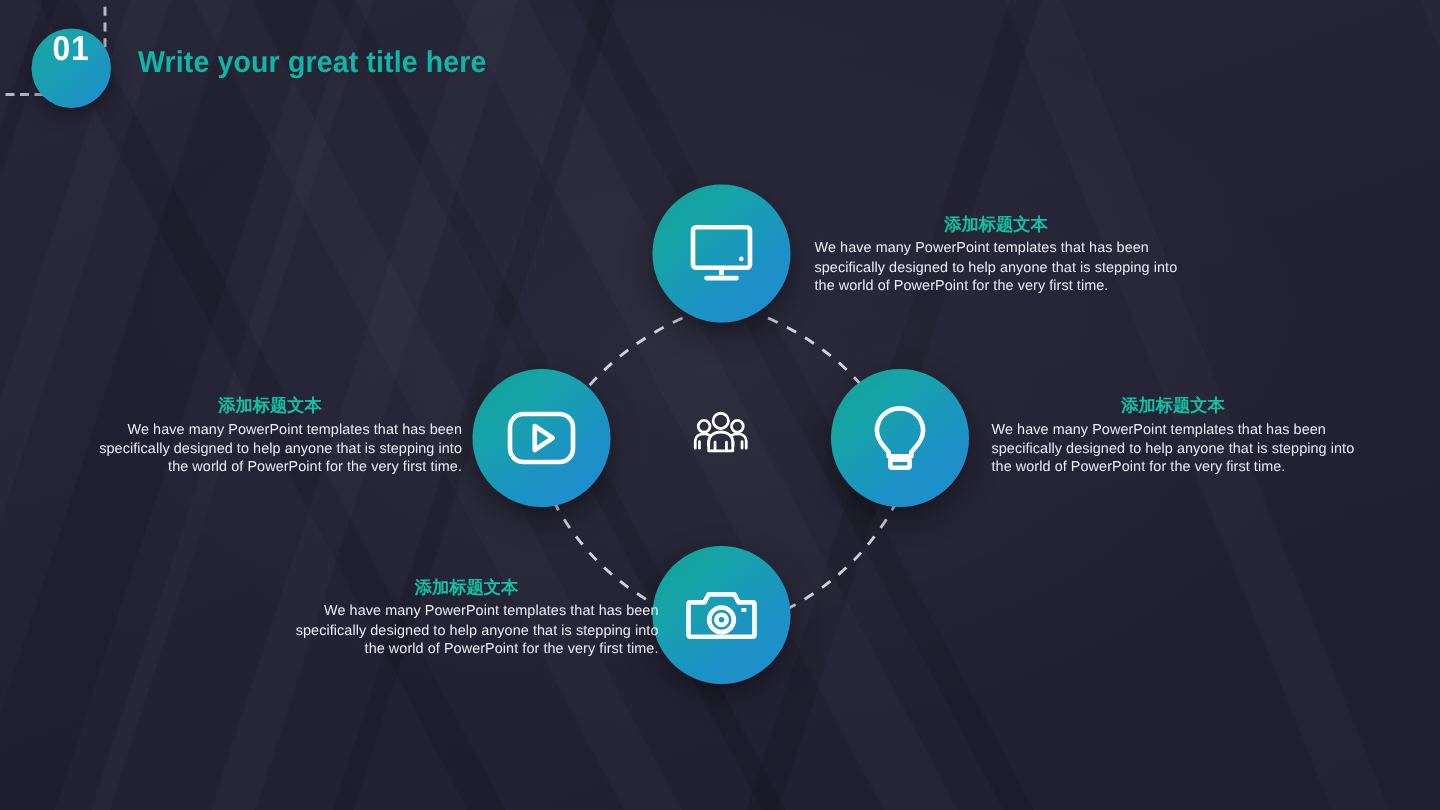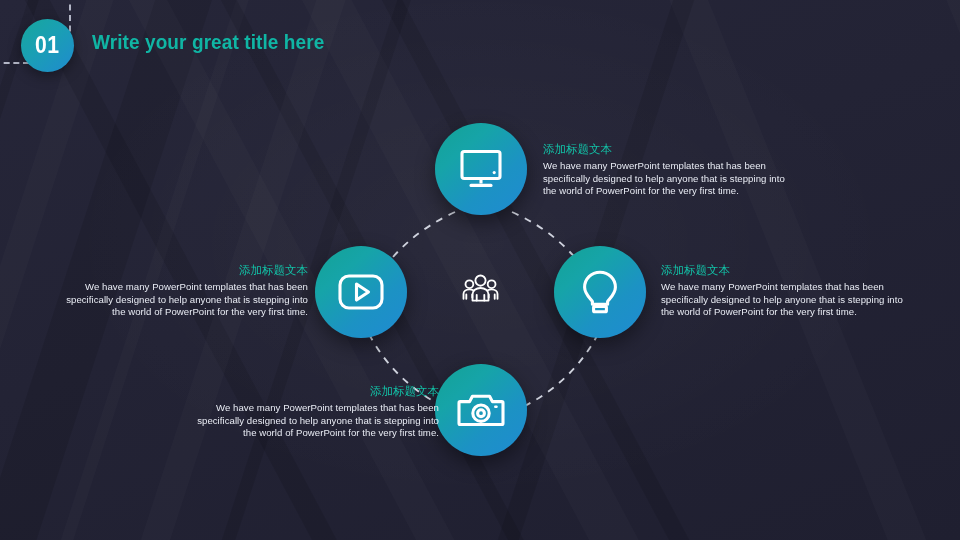--- a/index.html
+++ b/index.html
@@ -46,21 +46,21 @@
   .hdr-dash-h {
     position:absolute; left:-6px; top:62px; width:64px; height:0;
     border-top:2px dashed rgba(235,240,255,0.72);
   }
 
   .num-badge {
     position:absolute; left:21px; top:19px;
     width:53px; height:53px; border-radius:50%;
     background:linear-gradient(138deg, #17a79c 0%, #1a9fb4 45%, #1f8bcf 100%);
     box-shadow:0 4px 13px rgba(0,0,0,0.38);
-    display:flex; align-items:center; justify-content:center;
+    display:flex; justify-content:center;
   }
   .num-badge span {
     color:#ffffff; font-size:23px; font-weight:bold;
     letter-spacing:0.5px;
     font-family:"Liberation Sans Narrow","Liberation Sans",sans-serif;
     transform:scaleX(0.92);
   }
 
   .slide-title {
     position:absolute; left:92px; top:31px;
@@ -95,23 +95,24 @@
     position:absolute; left:462px; top:275px;
     width:37px; height:30px;
     display:flex; align-items:center; justify-content:center;
   }
 
   
   .tblock { position:absolute; }
   .tblock .t-head {
     color:#12c0a6;
     font-size:11.5px;
-    font-weight:normal;
+    font-weight:bold;
     margin-bottom:3px;
     font-family:"DejaVu Sans", sans-serif;
+    text-align:center;
   }
   .tblock .t-body {
     color:#e9ecf4;
     font-size:9.6px;
     line-height:12.6px;
     font-family:Liberation Sans, sans-serif;
     letter-spacing:0.05px;
   }
   .tblock .t-body div { white-space:nowrap; }
 

